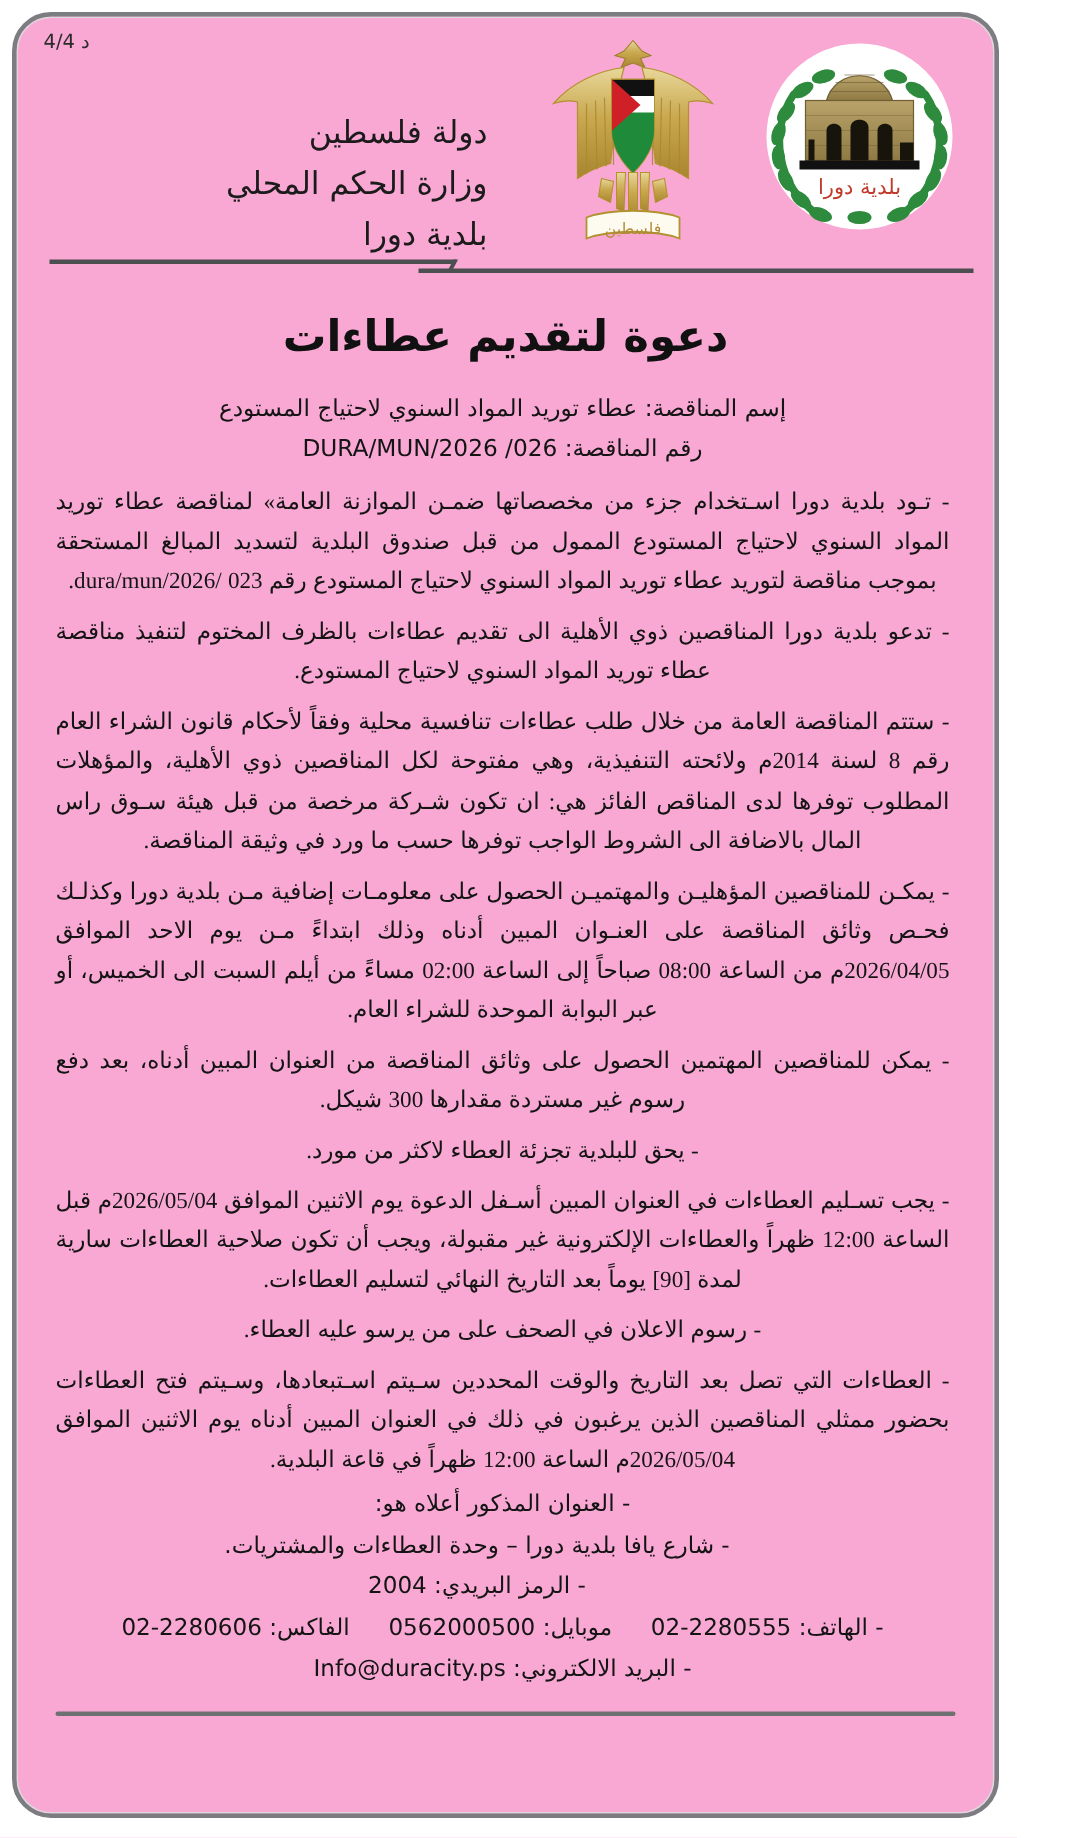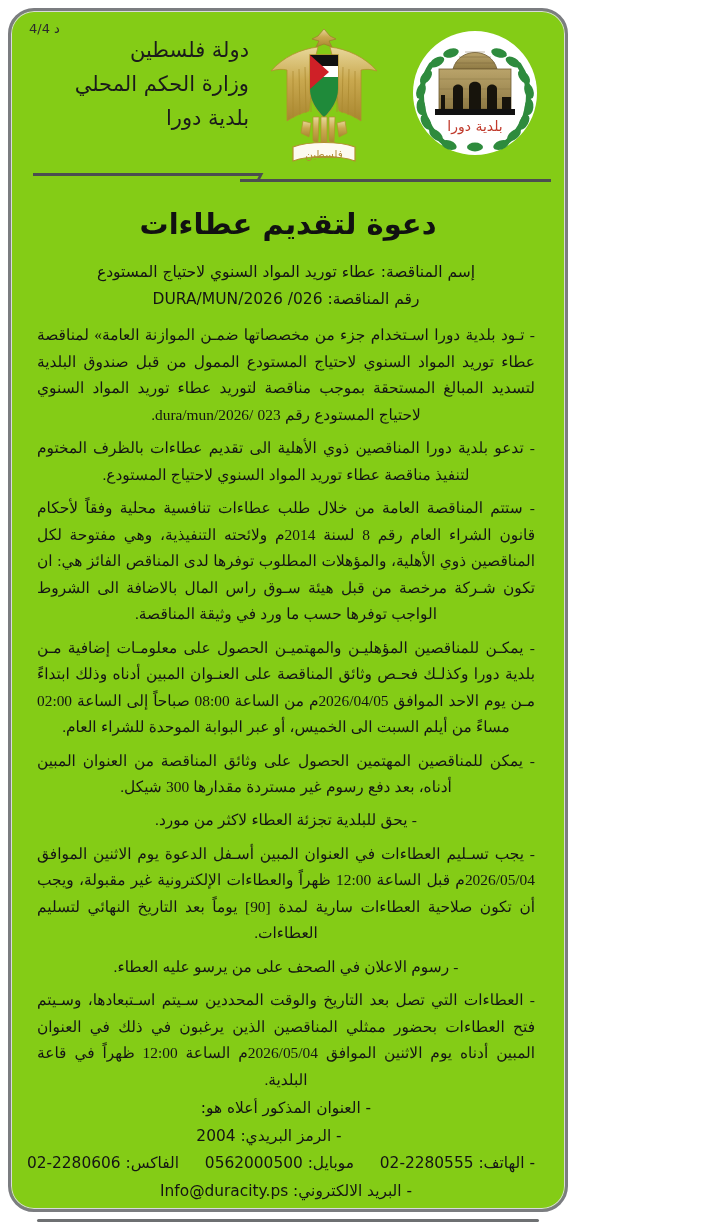--- a/index.html
+++ b/index.html
@@ -15,26 +15,26 @@
     color: #1a1a1a;
     overflow: hidden;
     position: relative;
   }
 
   
   #page-frame {
     position: absolute;
     left: 8px;
     top: 8px;
-    width: 560px;
+    width: 658px;
     height: 1204px;
     box-sizing: border-box;
     border: 3px solid #7b7d80;
     border-radius: 26px;
-    background: #84cc16;
+    background: #f9a8d4;
     box-shadow: 0 0 0 1px #d9dadc inset;
   }
 
   
   #page-marker {
     position: absolute;
     top: 10px;
     left: 18px;
     direction: ltr;
     font-size: 13px;
@@ -47,21 +47,21 @@
   
   #header {
     position: relative;
     height: 162px;
     padding: 6px 22px 0 14px;
     box-sizing: border-box;
   }
   #header-inner {
     display: flex;
     flex-direction: row-reverse;
-    align-items: flex-start;
+    align-items: flex-end;
     justify-content: flex-start;
     height: 100%;
   }
   #org-lines {
     text-align: right;
     padding-top: 16px;
     padding-right: 6px;
     width: 300px;
     font-family: "DejaVu Sans", "Liberation Sans", sans-serif;
   }
@@ -354,20 +354,21 @@
     <div class="para">- ستتم المناقصة العامة من خلال طلب عطاءات تنافسية محلية وفقاً لأحكام قانون الشراء العام رقم 8 لسنة 2014م ولائحته التنفيذية، وهي مفتوحة لكل المناقصين ذوي الأهلية، والمؤهلات المطلوب توفرها لدى المناقص الفائز هي: ان تكون شـركة مرخصة من قبل هيئة سـوق راس المال بالاضافة الى الشروط الواجب توفرها حسب ما ورد في وثيقة المناقصة.</div>
     <div class="para">- يمكـن للمناقصين المؤهليـن والمهتميـن الحصول على معلومـات إضافية مـن بلدية دورا وكذلـك فحـص وثائق المناقصة على العنـوان المبين أدناه وذلك ابتداءً مـن يوم الاحد الموافق 2026/04/05م من الساعة 08:00 صباحاً إلى الساعة 02:00 مساءً من أيلم السبت الى الخميس، أو عبر البوابة الموحدة للشراء العام.</div>
     <div class="para">- يمكن للمناقصين المهتمين الحصول على وثائق المناقصة من العنوان المبين أدناه، بعد دفع رسوم غير مستردة مقدارها  300 شيكل.</div>
     <div class="para">- يحق للبلدية تجزئة العطاء لاكثر من مورد.</div>
     <div class="para">- يجب تسـليم العطاءات في العنوان المبين أسـفل الدعوة يوم الاثنين الموافق 2026/05/04م قبل الساعة 12:00 ظهراً  والعطاءات الإلكترونية غير مقبولة، ويجب أن تكون صلاحية العطاءات سارية لمدة [90] يوماً بعد التاريخ النهائي لتسليم العطاءات.</div>
     <div class="para">- رسوم الاعلان في الصحف على من يرسو عليه العطاء.</div>
     <div class="para">- العطاءات التي تصل بعد التاريخ والوقت المحددين سـيتم اسـتبعادها، وسـيتم فتح العطاءات بحضور ممثلي المناقصين الذين يرغبون في ذلك في العنوان المبين أدناه يوم الاثنين الموافق 2026/05/04م الساعة 12:00 ظهراً في قاعة البلدية.</div>
 
     <div id="address-block">
       <div class="addr-line">- العنوان المذكور أعلاه هو:</div>
+      <div class="addr-line indent">-   شارع يافا  بلدية دورا – وحدة العطاءات والمشتريات.</div>
       <div class="addr-line indent">- الرمز البريدي: 2004</div>
 
       <div class="addr-line">
         <span>- الهاتف:</span>
         <span class="ltr-num">02-2280555</span>
         <span class="contact-gap"></span>
         <span>موبايل:</span>
         <span class="ltr-num">0562000500</span>
         <span class="contact-gap"></span>
         <span>الفاكس:</span>

